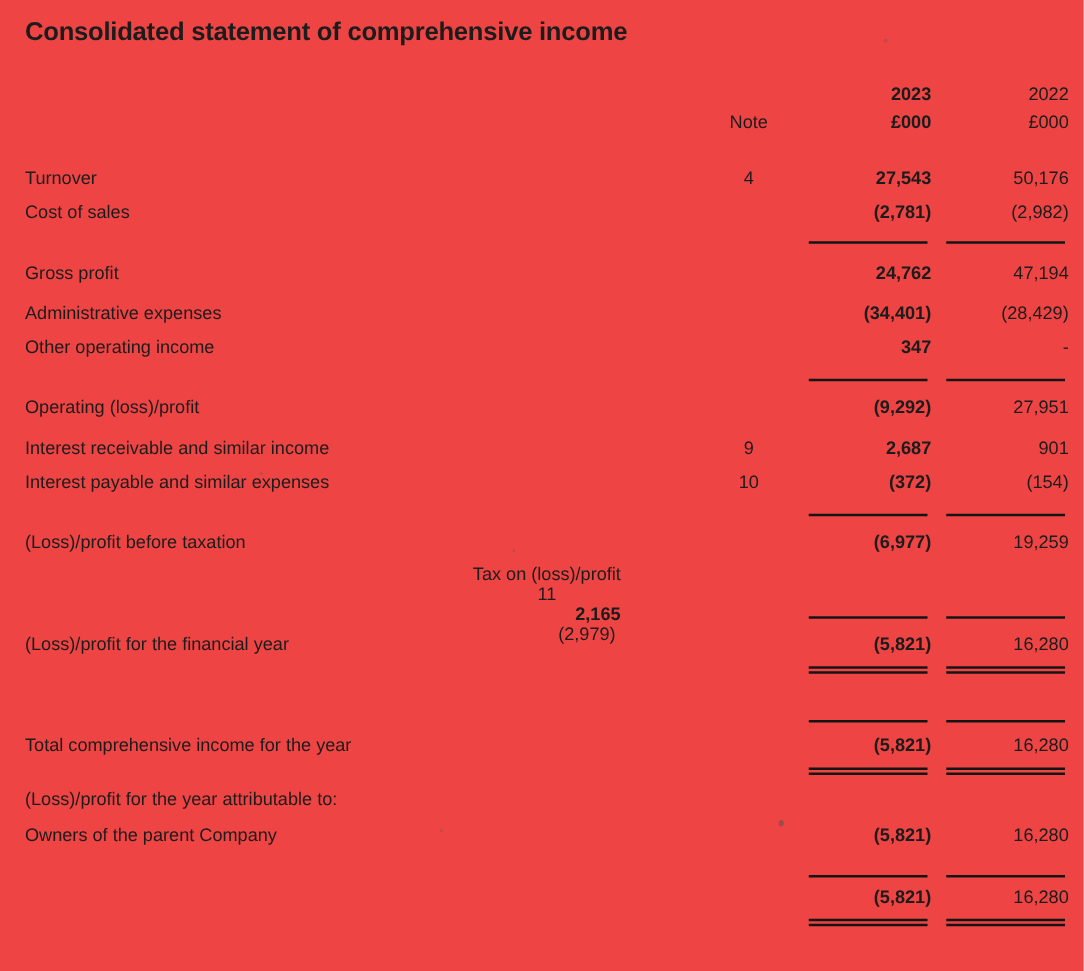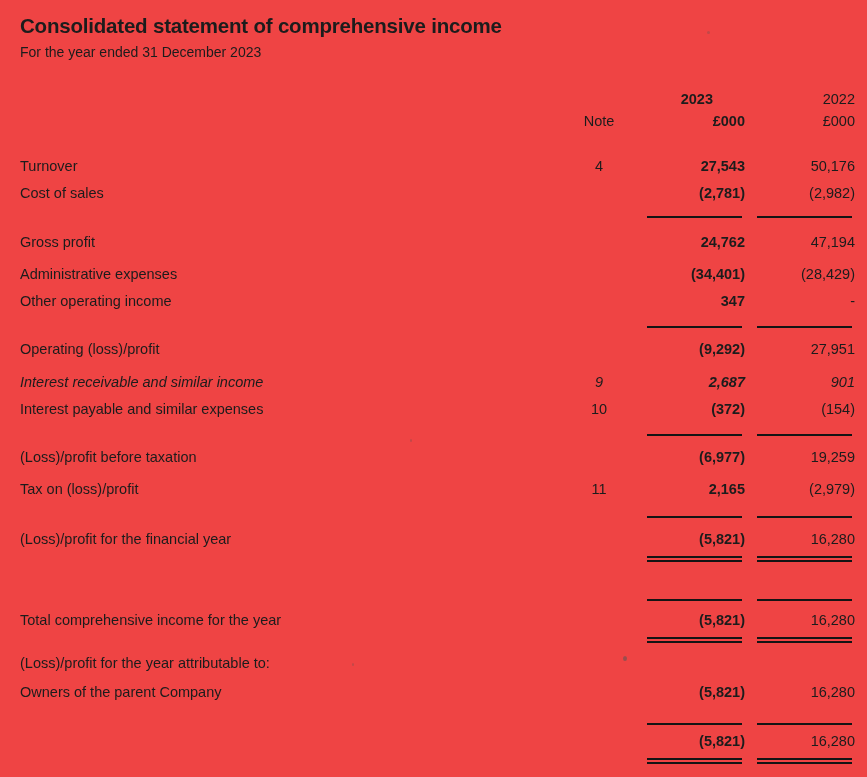--- a/index.html
+++ b/index.html
@@ -41,25 +41,24 @@
   .spacer-cell{width:118px;}
   .spacer-cell2{width:110px;}
   .speck{position:absolute;background:#555;border-radius:50%;opacity:.55;}
 </style>
 </head>
 <body>
 
 <div class="page">
 
   <h1 class="doc-title">Consolidated statement of comprehensive income</h1>
-  <div class="doc-subtitle">For the year ended 31 December 2023</div>
 
   <div class="fin-table">
 
-    <div class="hrow" style="margin-top:27px;gap:32px;">
+    <div class="hrow" style="margin-top:27px;">
       <div class="c-label"></div>
       <div class="c-note"></div>
       <div class="c-2023">2023</div>
       <div class="c-2022">2022</div>
     </div>
     <div class="hrow">
       <div class="c-label"></div>
       <div class="c-note bold">Note</div>
       <div class="c-2023">£000</div>
       <div class="c-2022">£000</div>
@@ -122,21 +121,21 @@
         </div>
     </div>
 
     <div class="row" style="margin-top:6px;">
       <div class="c-label bold">Operating (loss)/profit</div>
       <div class="c-note"></div>
       <div class="c-2023">(9,292)</div>
       <div class="c-2022">27,951</div>
     </div>
 
-    <div class="row" style="margin-top:6px;font-style:italic;">
+    <div class="row" style="margin-top:6px;">
       <div class="c-label">Interest receivable and similar income</div>
       <div class="c-note">9</div>
       <div class="c-2023">2,687</div>
       <div class="c-2022">901</div>
     </div>
 
     <div class="row">
       <div class="c-label">Interest payable and similar expenses</div>
       <div class="c-note">10</div>
       <div class="c-2023">(372)</div>
@@ -154,21 +153,21 @@
         </div>
     </div>
 
     <div class="row" style="margin-top:6px;">
       <div class="c-label bold">(Loss)/profit before taxation</div>
       <div class="c-note"></div>
       <div class="c-2023">(6,977)</div>
       <div class="c-2022">19,259</div>
     </div>
 
-    <div class="row" style="margin-top:5px;">
+    <div class="row" style="margin-top:5px;flex-direction:column;">
       <div class="c-label">Tax on (loss)/profit</div>
       <div class="c-note">11</div>
       <div class="c-2023">2,165</div>
       <div class="c-2022">(2,979)</div>
     </div>
 
     <div class="rule-row" style="margin-top:14px;">
       <div class="c-label"></div>
         <div class="c-note"></div>
       <div class="spacer-cell">

